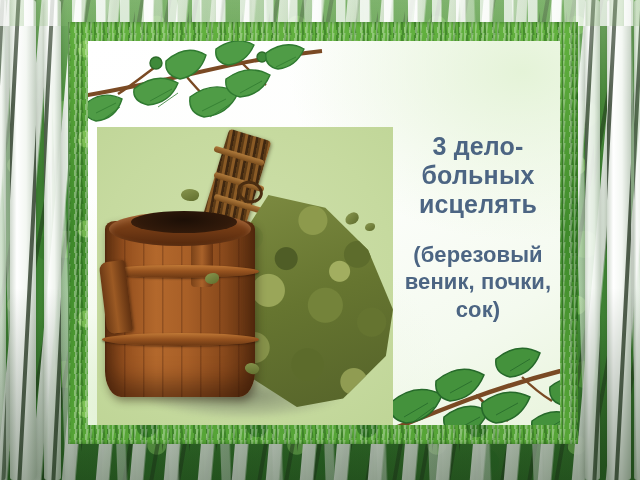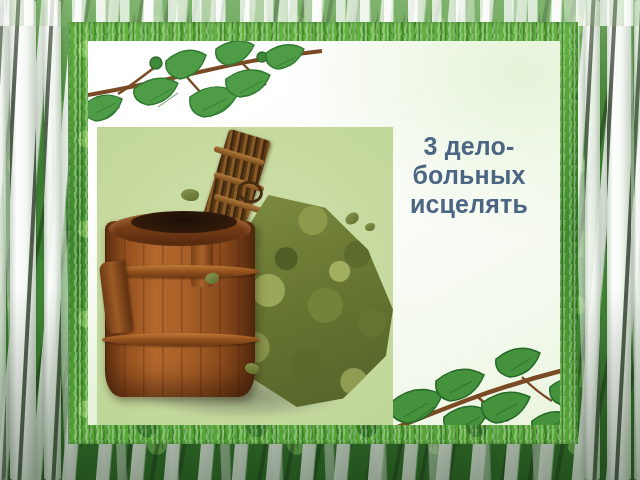--- a/index.html
+++ b/index.html
@@ -183,21 +183,21 @@
   .stray-leaf{position:absolute;width:14px;height:11px;border-radius:60% 40% 55% 45%;
     background:linear-gradient(150deg,#8a9850,#5e6c2c);}
   .sl1{left:108px;top:146px;}
   .sl2{left:148px;top:236px;transform:rotate(25deg);}
   .sl3{left:248px;top:86px;transform:rotate(-20deg);}
   .sl4{left:268px;top:96px;width:10px;height:8px;}
   .sl5{left:84px;top:62px;width:18px;height:12px;transform:rotate(10deg);}
 
   
   .text-col{
-    position:absolute;left:379px;top:132px;width:180px;
+    position:absolute;left:388px;top:132px;width:180px;
     text-align:center;color:#4c6583;
   }
   .headline{
     font-size:25px;font-weight:bold;line-height:1.16;letter-spacing:.2px;
     margin:0;
   }
   .subline{
     font-size:22px;font-weight:bold;line-height:1.24;letter-spacing:.1px;
     margin:22px 0 0 0;
   }
@@ -295,15 +295,16 @@
         <div class="stray-leaf sl2"></div>
         <div class="stray-leaf sl3"></div>
         <div class="stray-leaf sl4"></div>
       </div>
     </div>
 
   </div>
 
   <div class="text-col">
     <p class="headline">3 дело-больных исцелять</p>
+    <p class="subline">(березовый веник, почки, сок)</p>
   </div>
 
 </div>
 
 </body></html>

